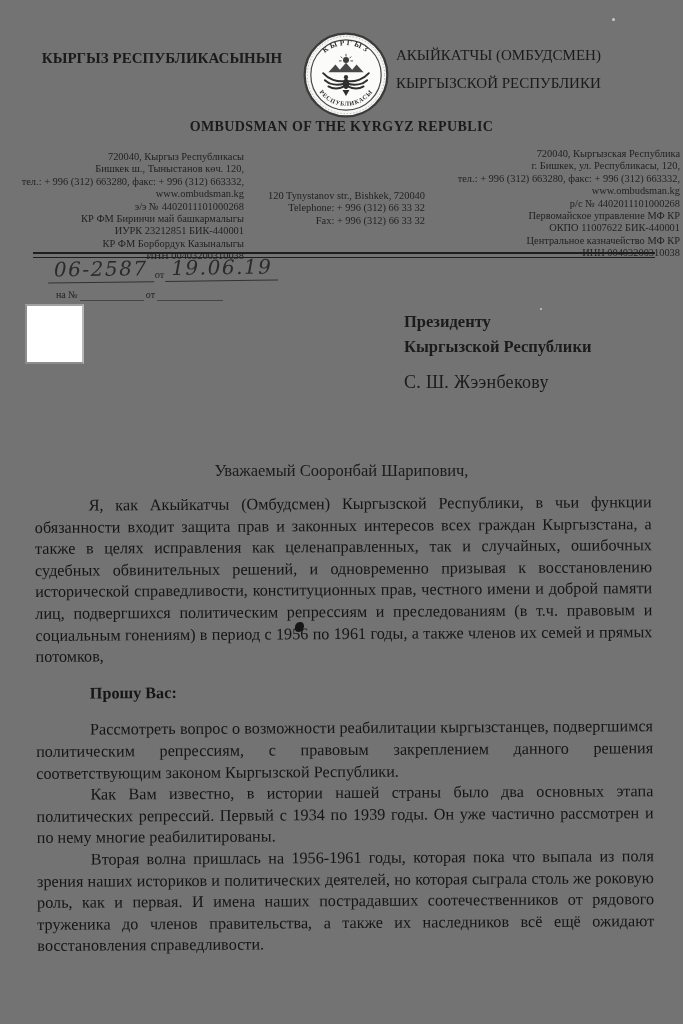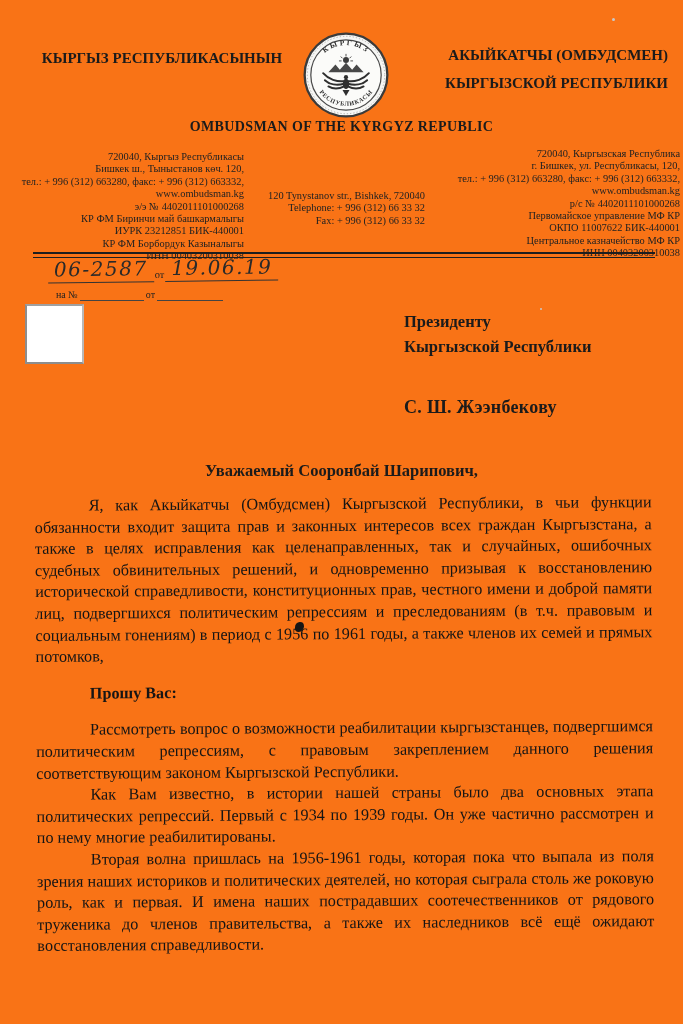--- a/index.html
+++ b/index.html
@@ -1,30 +1,30 @@
 <!DOCTYPE html>
 <html><head>
 <meta charset="utf-8">
 <style>
   html,body { margin:0; padding:0; background:#ffffff; }
   .page {
     position:relative; width:683px; height:1024px; overflow:hidden;
-    background:#f97316;
+    background:#737373;
     font-family:"Liberation Serif", serif;
     color:#1b1b1b;
     -webkit-font-smoothing:antialiased;
   }
   
   .org-ky {
     position:absolute; left:26px; top:43px; width:272px;
     text-align:center; font-weight:bold; font-size:15px; line-height:30px;
   }
   .org-ru {
     position:absolute; left:396px; top:41px; width:272px;
-    text-align:right; font-weight:bold; font-size:15px; line-height:28px;
+    text-align:left; font-weight:normal; font-size:15px; line-height:28px;
   }
   .emblem { position:absolute; left:302px; top:31px; width:88px; height:88px; }
   .org-en {
     position:absolute; left:0; top:119px; width:100%;
     text-align:center; font-weight:bold; font-size:14px; letter-spacing:.4px;
   }
   
   .contact { position:absolute; text-align:right; font-size:10.4px; line-height:12.4px; color:#222; }
   .contact-left  { left:8px;   top:151px; width:236px; }
   .contact-center{ left:231px; top:190px; width:194px; }
@@ -61,26 +61,26 @@
     border:2px solid #8d8d8d; border-top-color:#a0a0a0; border-right-color:#b8b8b8;
     background:#fff;
   }
   
   .recipient {
     position:absolute; left:404px; top:309px;
     font-weight:bold; font-size:16.5px; line-height:25px;
   }
   .recipient-name {
     position:absolute; left:404px; top:372px;
-    font-weight:bold; font-size:18px; letter-spacing:.3px;margin-top:25px;
+    font-weight:normal; font-size:18px; letter-spacing:.3px;
   }
   
   .salutation {
     position:absolute; left:0; top:461px; width:100%;
-    text-align:center; font-weight:bold; font-size:16.5px;
+    text-align:center; font-weight:normal; font-size:16.5px;
   }
   .letter-body {
     position:absolute; left:36px; top:494px; width:617px;
     font-size:16.2px; line-height:21.6px; text-align:justify;
     transform:rotate(-0.35deg); color:#151515;
   }
   .letter-body p { margin:0; text-indent:54px; }
   .request-heading { font-weight:bold; margin:15px 0 15px 0 !important; }
   
   .ink-blot {

